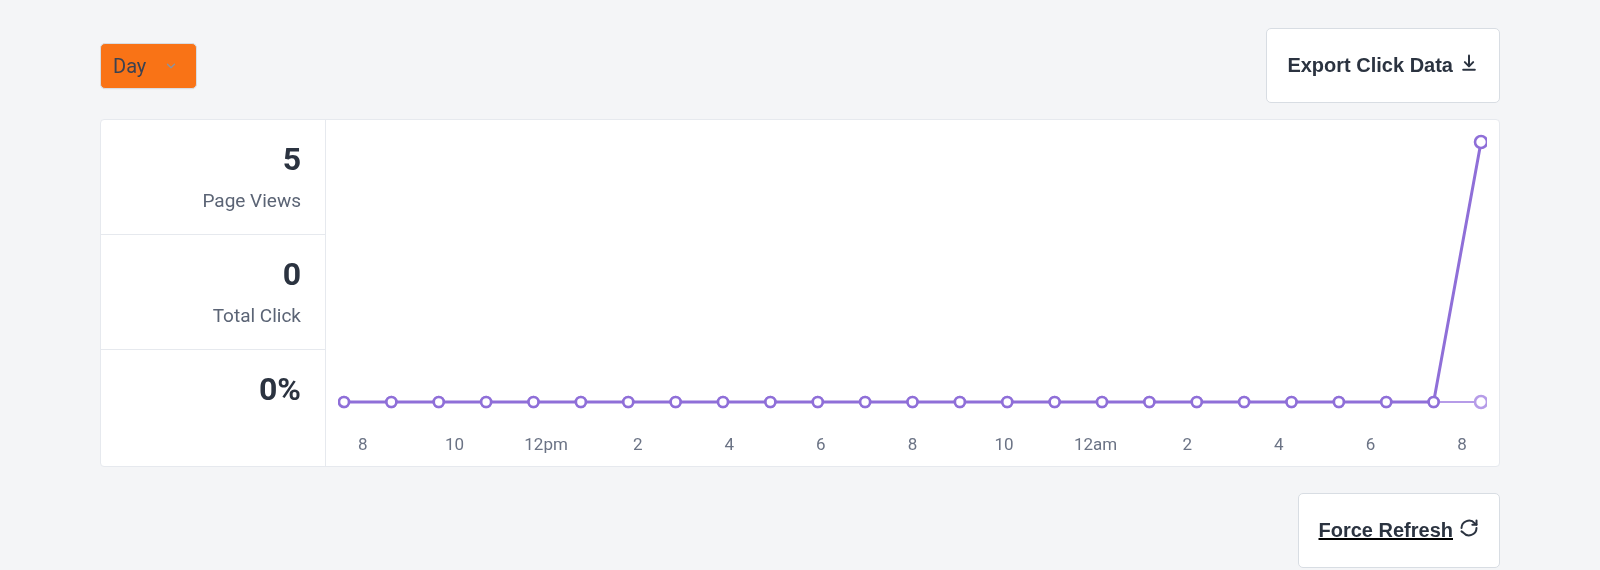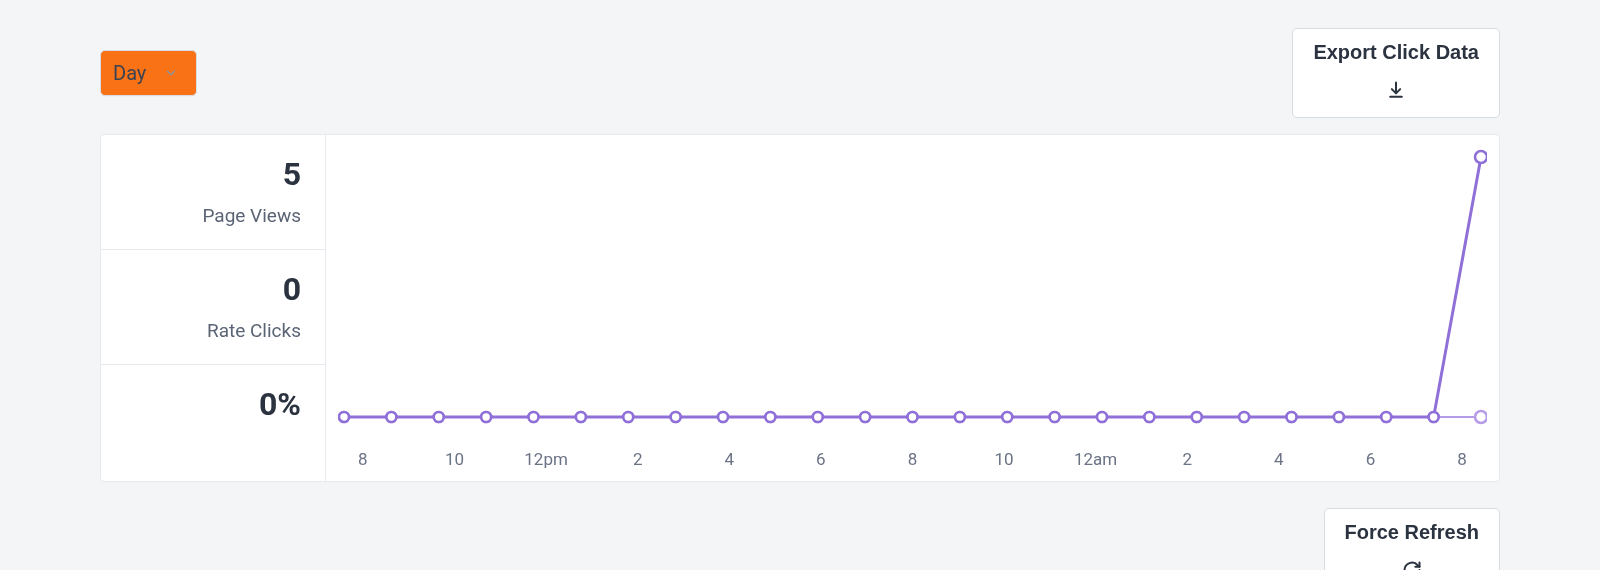--- a/index.html
+++ b/index.html
@@ -31,30 +31,29 @@
     color: #3b4252;
     cursor: pointer;
     box-shadow: 0 1px 0 rgba(0,0,0,0.02);
   }
   .select-wrap .chev {
     display: inline-flex;
   }
   .btn {
     display: flex;
     align-items: center;
-    gap: 16px;
+    gap: 6px;
     background: #fff;
     border: 1px solid #d8dde3;
     border-radius: 5px;
-    padding: 12px 20px;
+    padding: 24px 20px;
     font-size: 20px;
     font-weight: 600;
     color: #2b3340;
     cursor: pointer;
-    flex-direction: column;
   }
   .panel {
     display: flex;
     background: #fff;
     border: 1px solid #e6e9ee;
     border-radius: 4px;
     overflow: hidden;
   }
   .stats {
     width: 225px;
@@ -99,20 +98,21 @@
   }
   .x-labels span {
     flex: 1;
     text-align: center;
     min-height: 20px;
   }
   .footer {
     display: flex;
     justify-content: flex-end;
     margin-top: 26px;
+    text-decoration: underline;
   }
 </style>
 </head>
 <body>
 
 <div class="container">
 
   <div class="toolbar">
     <div class="select-wrap">
       <span>Day</span>
@@ -135,21 +135,21 @@
   </div>
 
   <div class="panel">
     <div class="stats">
       <div class="stat">
         <div class="stat-value">5</div>
         <div class="stat-label">Page Views</div>
       </div>
       <div class="stat">
         <div class="stat-value">0</div>
-        <div class="stat-label">Rate Clicks</div>
+        <div class="stat-label">Total Click</div>
       </div>
       <div class="stat">
         <div class="stat-value">0%</div>
       </div>
     </div>
 
     <div class="chart-area">
       <svg id="chart" class="chart-svg" viewBox="0 0 1150 296" preserveAspectRatio="none">
           <path d="M6 270 L53.416666666666664 270 L100.83333333333333 270 L148.25 270 L195.66666666666666 270 L243.08333333333334 270 L290.5 270 L337.9166666666667 270 L385.3333333333333 270 L432.75 270 L480.1666666666667 270 L527.5833333333334 270 L575 270 L622.4166666666666 270 L669.8333333333334 270 L717.25 270 L764.6666666666666 270 L812.0833333333334 270 L859.5 270 L906.9166666666666 270 L954.3333333333334 270 L1001.75 270 L1049.1666666666667 270 L1096.5833333333333 270 L1144 270 " fill="none" stroke="#b69ce8" stroke-width="2.2" stroke-linecap="round" stroke-linejoin="round"></path>
           <circle cx="6" cy="270" r="5" fill="#ffffff" stroke="#b69ce8" stroke-width="2.6"></circle>

